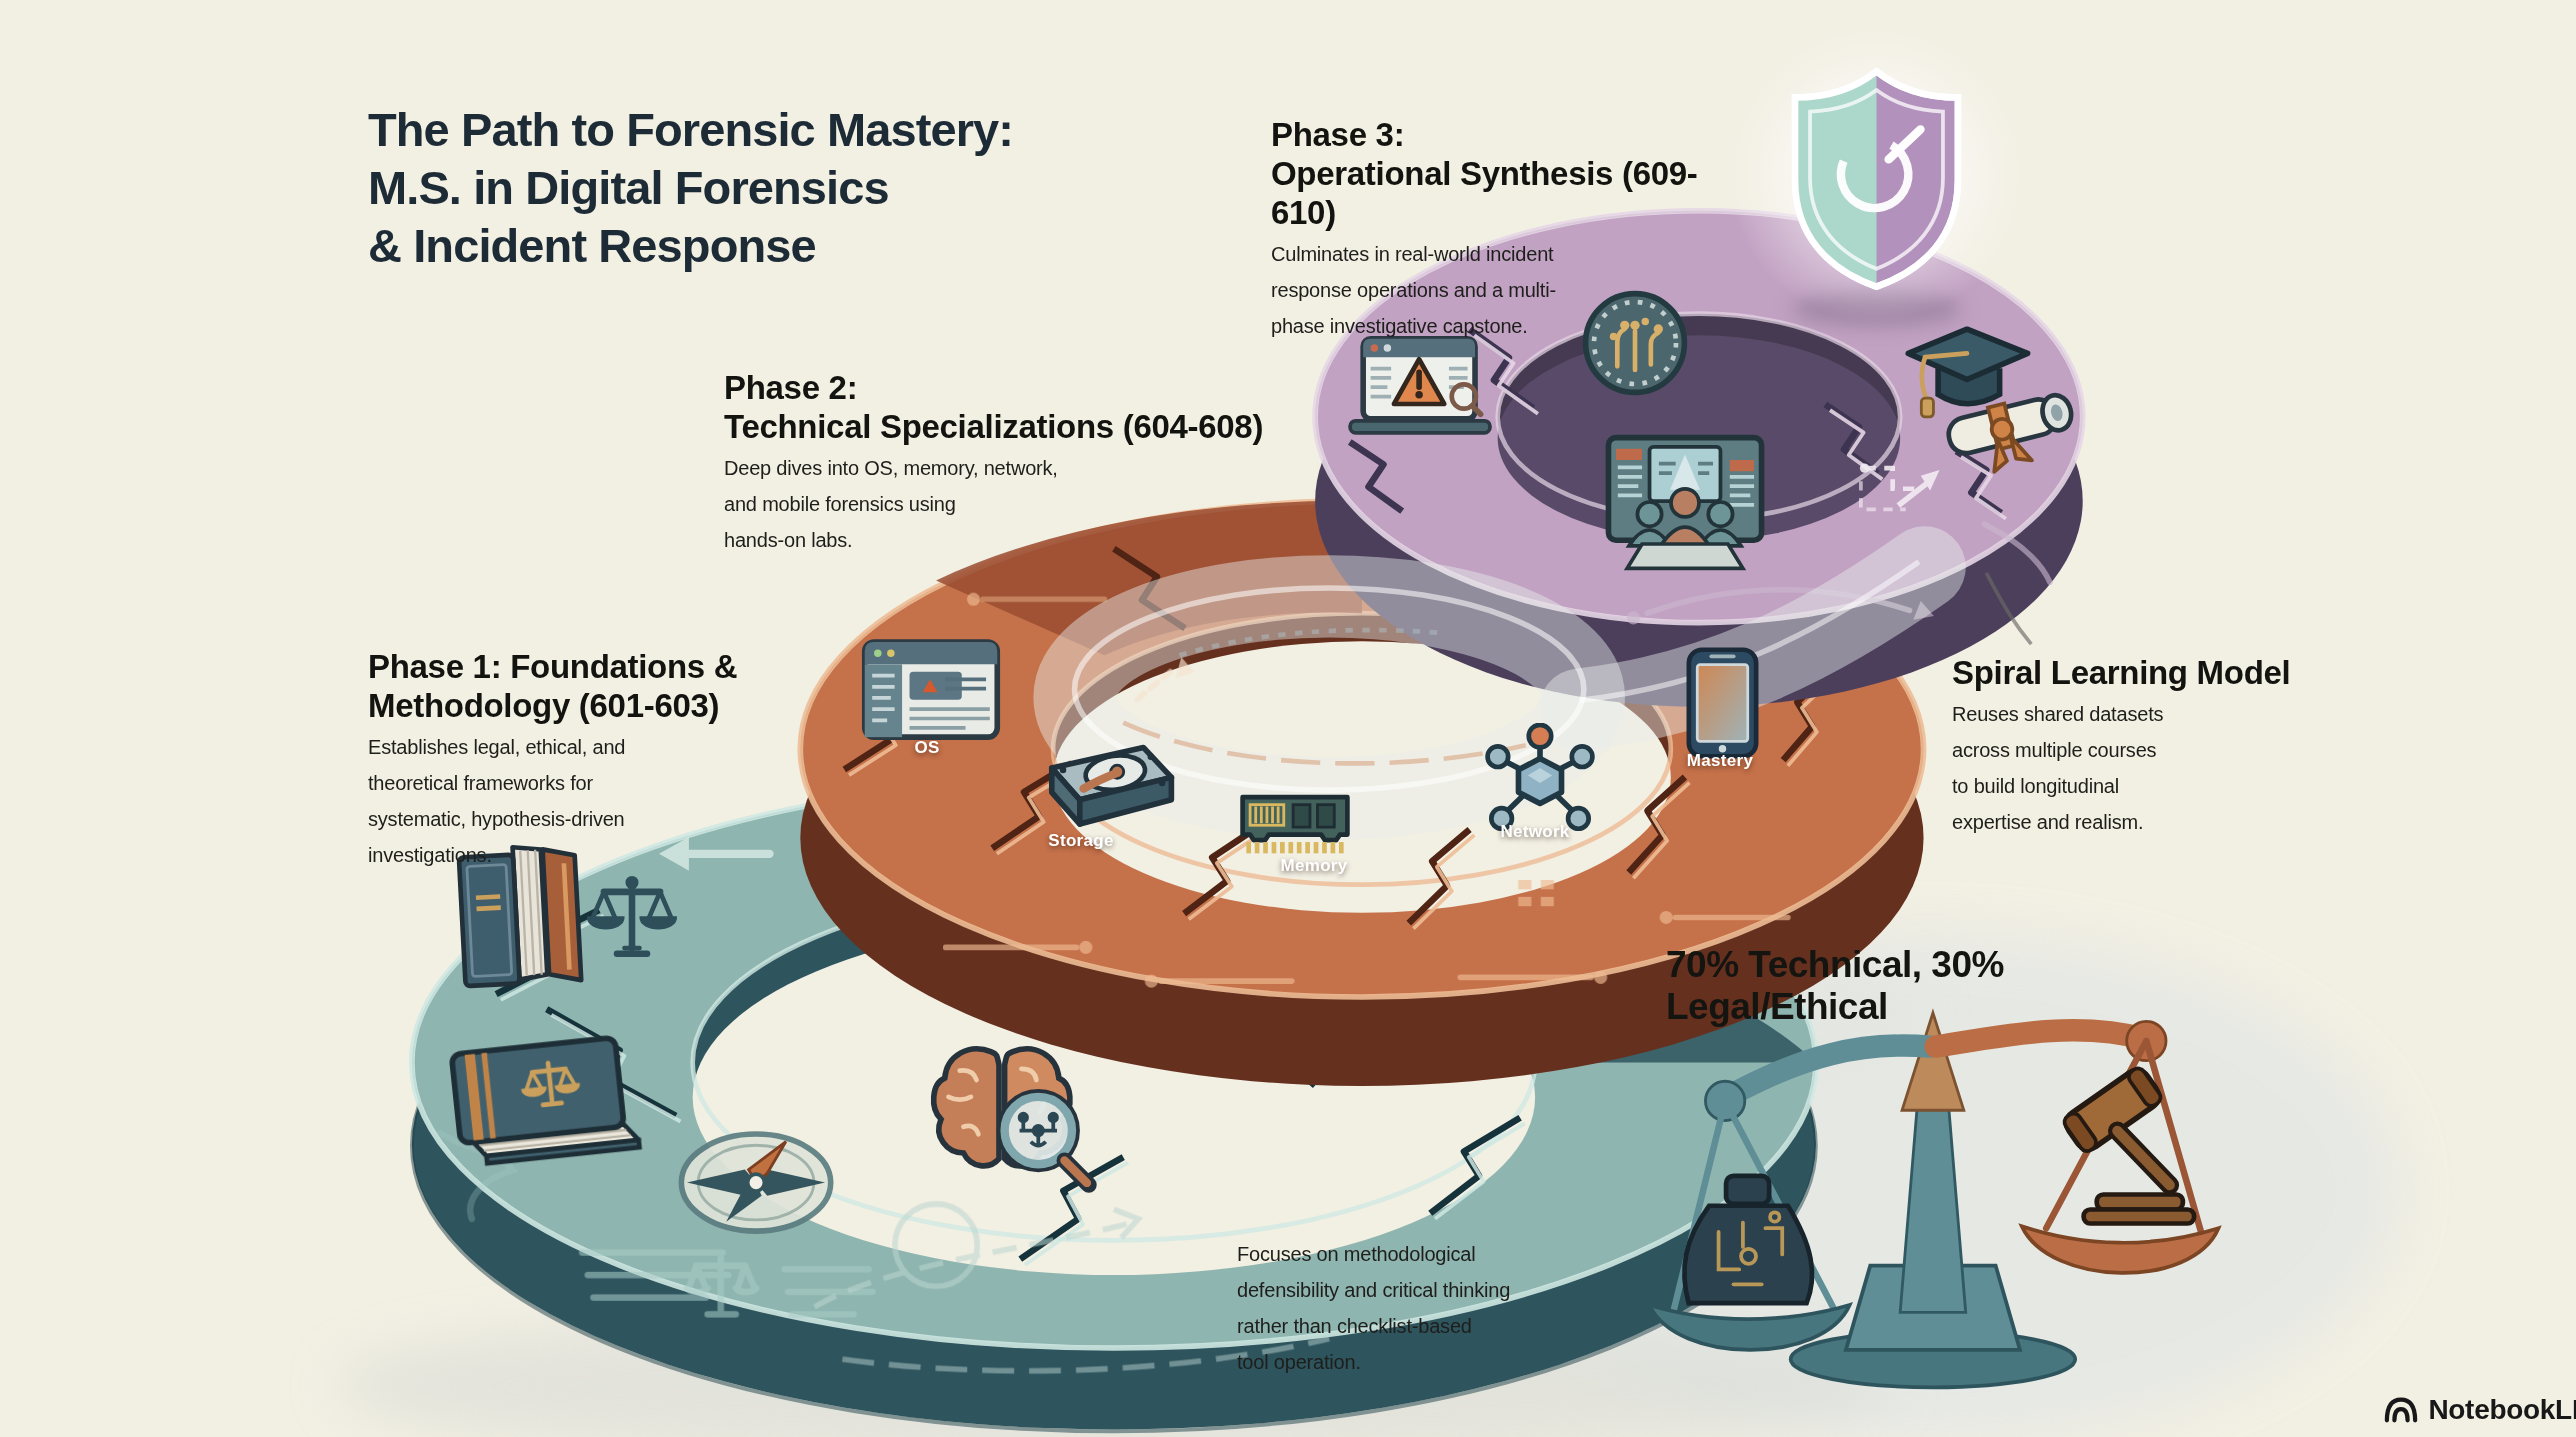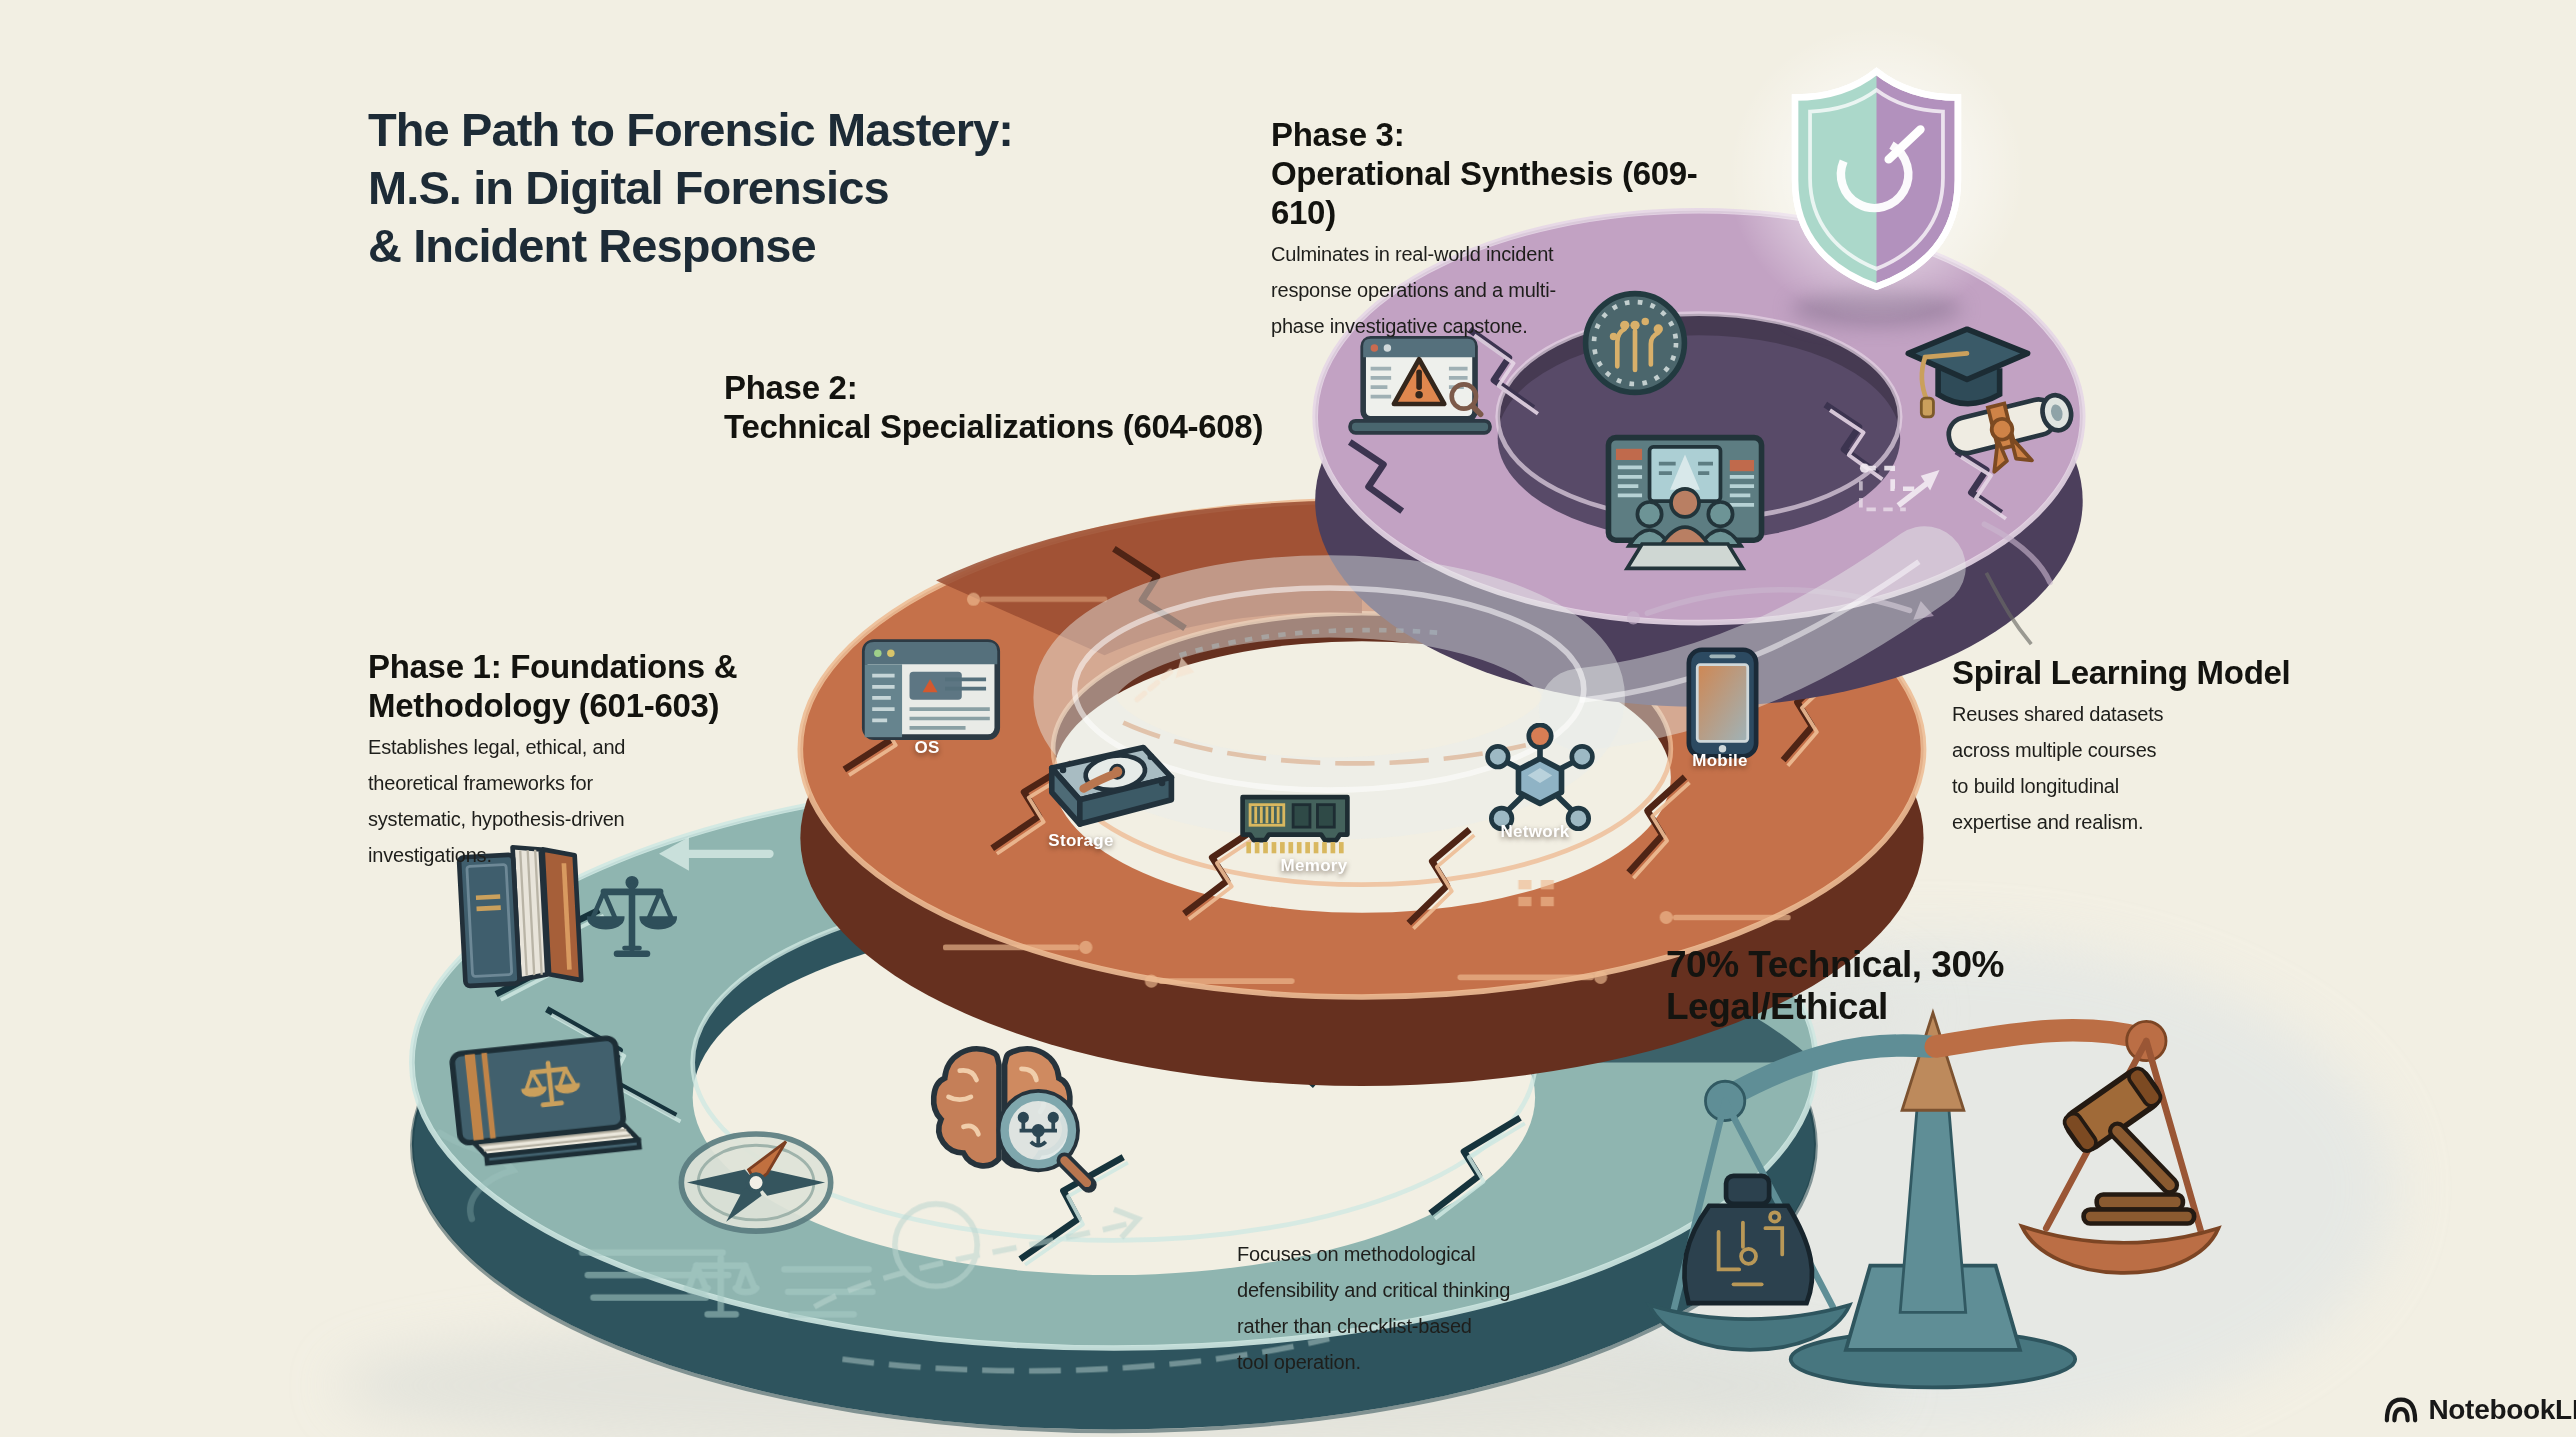--- a/index.html
+++ b/index.html
@@ -559,20 +559,23 @@
   <h3>Phase 3:
 Operational Synthesis (609-610)</h3>
   <p>Culminates in real-world incident
 response operations and a multi-
 phase investigative capstone.</p>
 </div>
 
 <div class="abs block phase2">
   <h3>Phase 2:
 Technical Specializations (604-608)</h3>
+  <p>Deep dives into OS, memory, network,
+and mobile forensics using
+hands-on labs.</p>
 </div>
 
 <div class="abs block phase1">
   <h3>Phase 1: Foundations &amp;
 Methodology (601-603)</h3>
   <p>Establishes legal, ethical, and
 theoretical frameworks for
 systematic, hypothesis-driven
 investigations.</p>
 </div>
@@ -591,21 +594,21 @@
   <p>Focuses on methodological
 defensibility and critical thinking
 rather than checklist-based
 tool operation.</p>
 </div>
 
 <div class="abs ring-label" style="left:927px;top:738px;">OS</div>
 <div class="abs ring-label" style="left:1081px;top:831px;">Storage</div>
 <div class="abs ring-label" style="left:1314px;top:856px;">Memory</div>
 <div class="abs ring-label" style="left:1535px;top:822px;">Network</div>
-<div class="abs ring-label" style="left:1720px;top:751px;">Mobile</div>
+<div class="abs ring-label" style="left:1720px;top:751px;">Mastery</div>
 
 <div class="abs watermark">
   <svg width="36" height="32" viewBox="0 0 38 34">
     <g stroke="#181818" stroke-width="4.5" fill="none" stroke-linecap="round">
       <path d="M 4,28 q 0,-22 15,-22 q 15,0 15,22"></path>
       <path d="M 12,28 q 0,-12 7,-12 q 7,0 7,12"></path>
     </g>
   </svg>
   <span>NotebookLM</span>
 </div>

